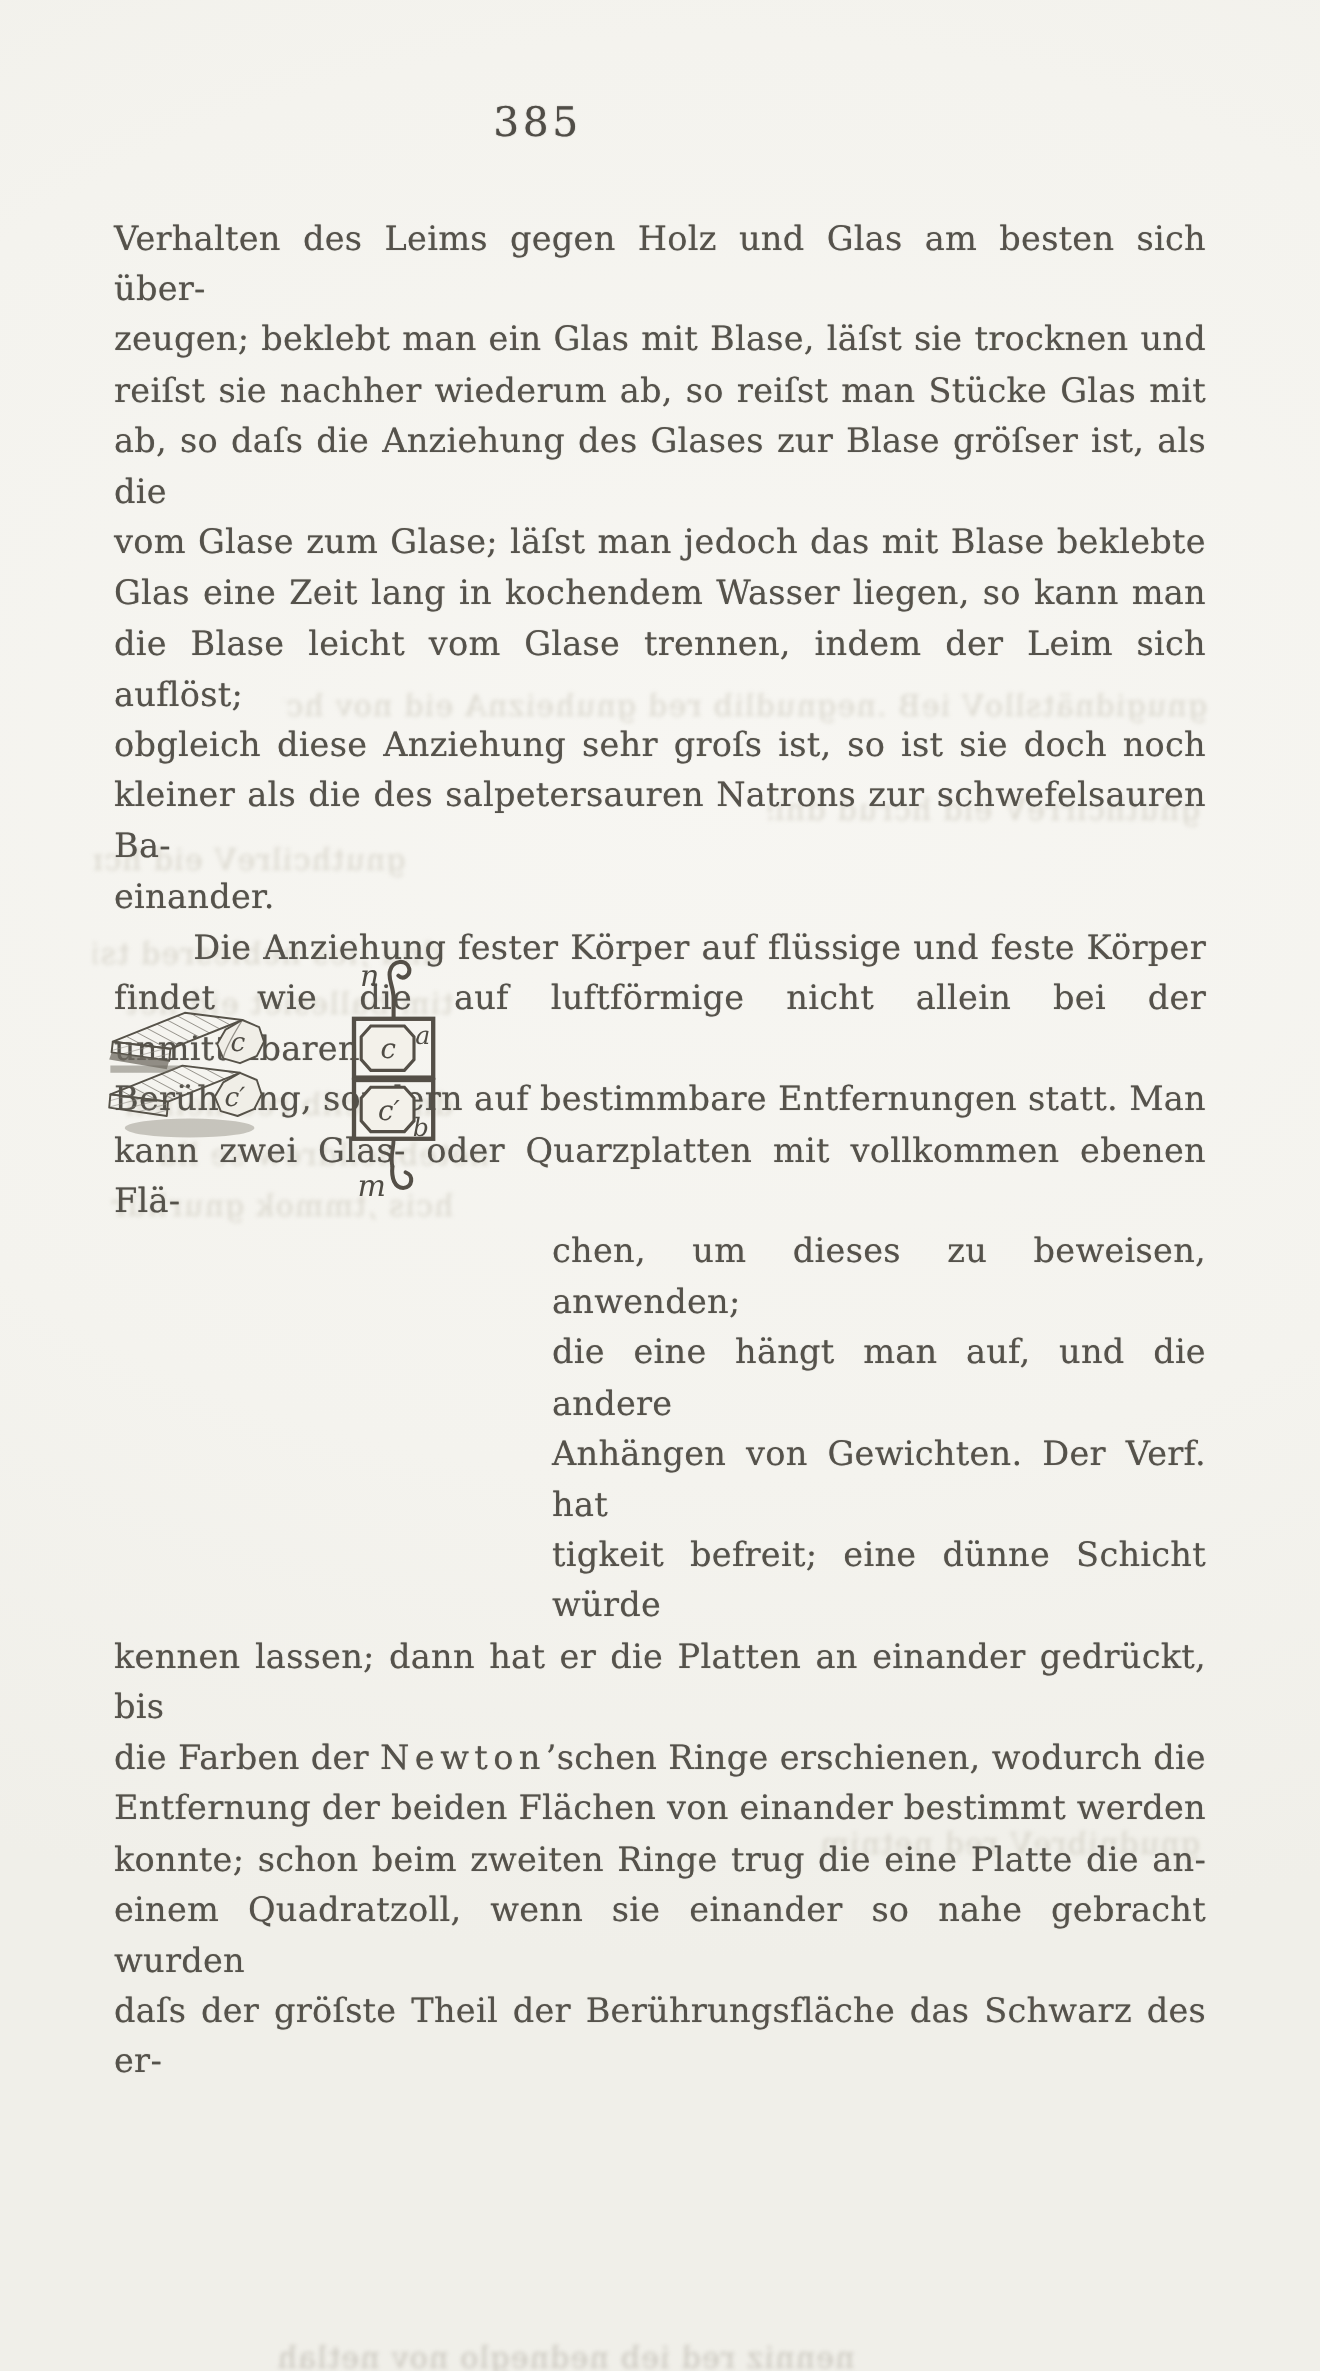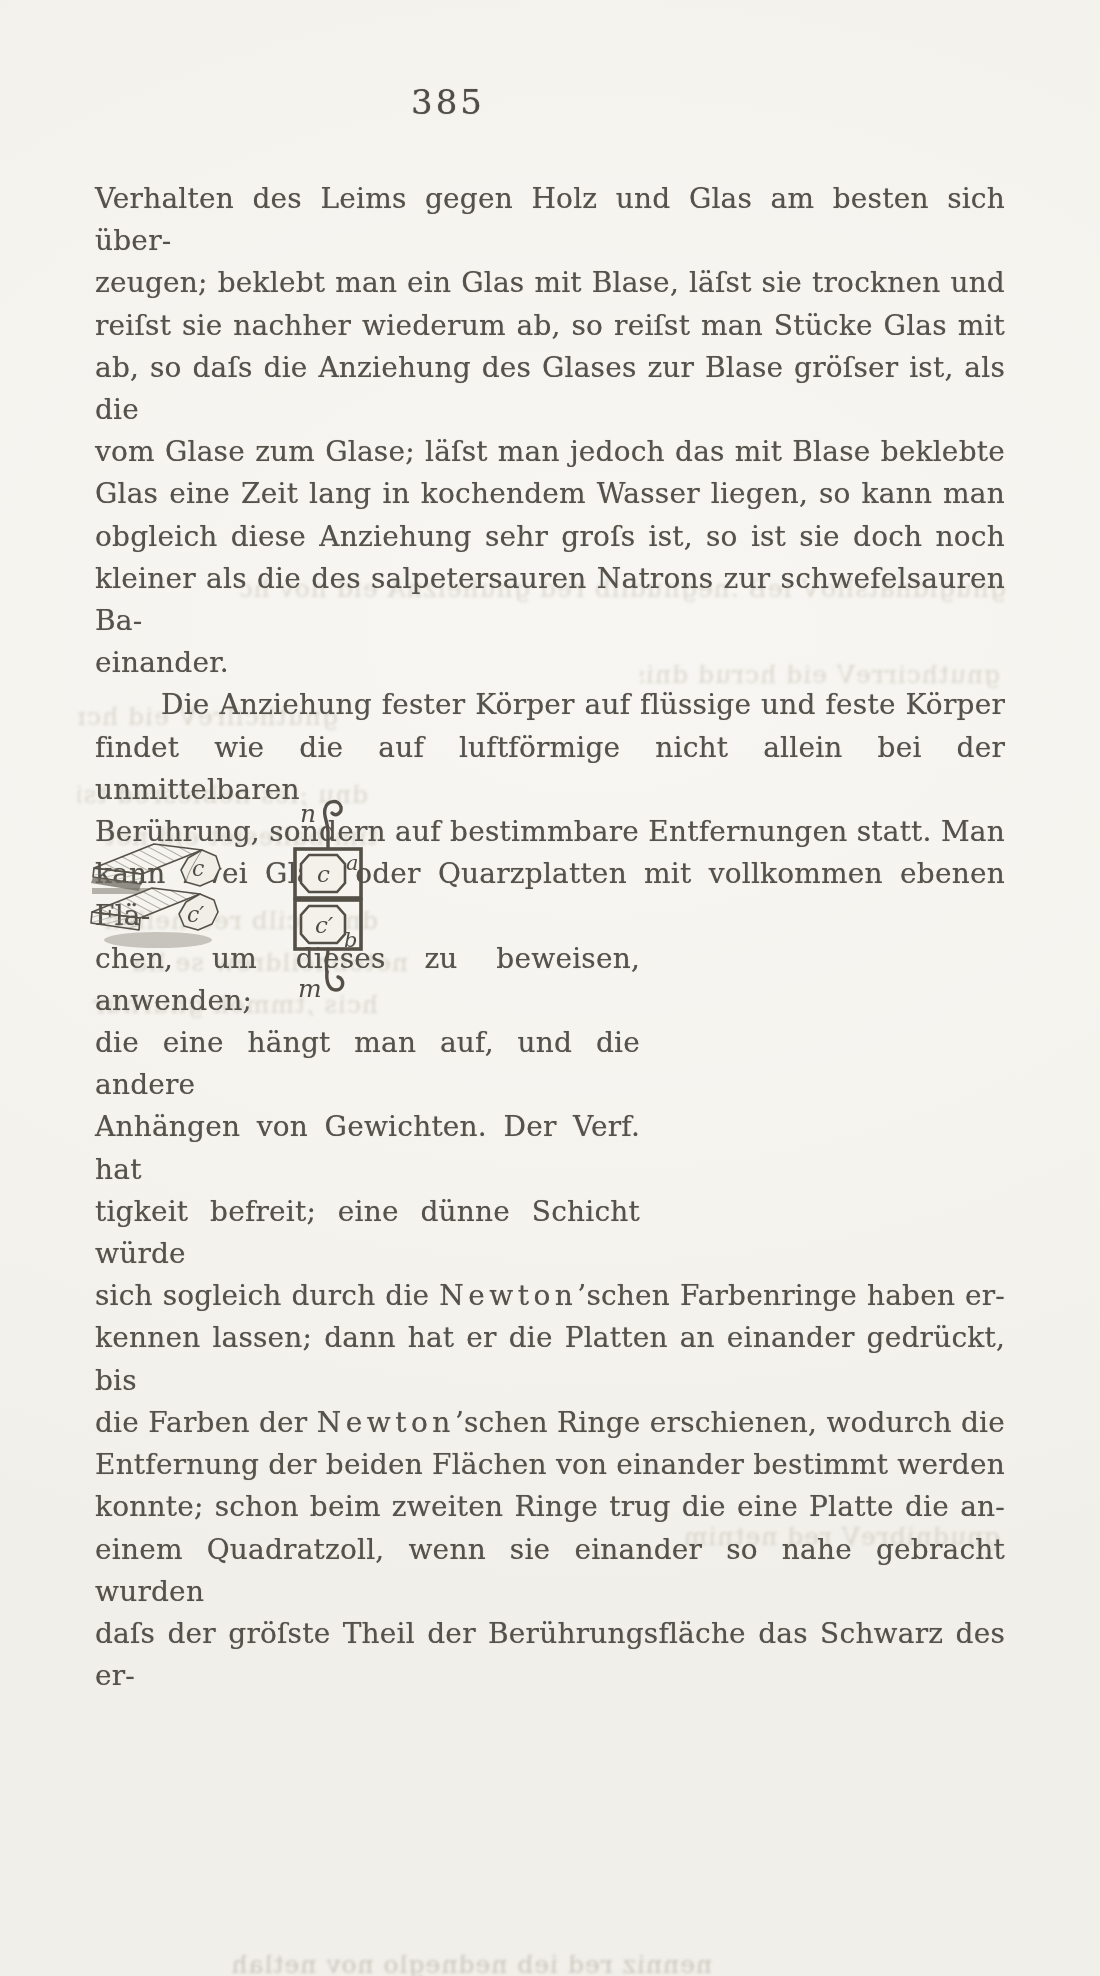--- a/index.html
+++ b/index.html
@@ -39,21 +39,21 @@
     text-shadow:0 0 .7px rgba(85,82,75,.6);
   }
   .line{
     text-align:justify;
     text-align-last:justify;
     min-height:42.2px;
   }
   .line.last{text-align-last:left;}
   .line.indent{text-indent:66px;}
   .sp{letter-spacing:4.5px;}
-  .wrapped-col{width:545px;}
+  .wrapped-col{margin-left:365px;width:545px;}
   
   .fig{position:absolute;}
   #fig-left{left:84px;top:836px;}
   #fig-right{left:278px;top:786px;}
   .fig text{
     font-family:"DejaVu Serif","Liberation Serif",serif;
     font-style:italic;
     fill:#4f4c45;
   }
   
@@ -91,38 +91,38 @@
   <div id="page-number">385</div>
 
   <div id="text-block">
     <div>
         <div class="line">Verhalten des Leims gegen Holz und Glas am besten sich über-</div>
         <div class="line">zeugen; beklebt man ein Glas mit Blase, läſst sie trocknen und</div>
         <div class="line">reiſst sie nachher wiederum ab, so reiſst man Stücke Glas mit</div>
         <div class="line">ab, so daſs die Anziehung des Glases zur Blase gröſser ist, als die</div>
         <div class="line">vom Glase zum Glase; läſst man jedoch das mit Blase beklebte</div>
         <div class="line">Glas eine Zeit lang in kochendem Wasser liegen, so kann man</div>
+        <div class="line">die Blase leicht vom Glase trennen, indem der Leim sich auflöst;</div>
         <div class="line">obgleich diese Anziehung sehr groſs ist, so ist sie doch noch</div>
         <div class="line">kleiner als die des salpetersauren Natrons zur schwefelsauren Ba-</div>
         <div class="line last">einander.</div>
       </div>
     <div>
         <div class="line indent">Die Anziehung fester Körper auf flüssige und feste Körper</div>
         <div class="line">findet wie die auf luftförmige nicht allein bei der unmittelbaren</div>
         <div class="line">Berührung, sondern auf bestimmbare Entfernungen statt.  Man</div>
         <div class="line">kann zwei Glas- oder Quarzplatten mit vollkommen ebenen Flä-</div>
       </div>
     <div class="wrapped-col">
         <div class="line">chen, um dieses zu beweisen, anwenden;</div>
         <div class="line">die eine hängt man auf, und die andere</div>
         <div class="line">Anhängen von Gewichten.  Der Verf. hat</div>
         <div class="line">tigkeit befreit; eine dünne Schicht würde</div>
       </div>
     <div>
-        <div class="line">sich sogleich durch die <span class="sp">Newton</span>’schen Farbenringe haben er-</div>
         <div class="line">kennen lassen; dann hat er die Platten an einander gedrückt, bis</div>
         <div class="line">die Farben der <span class="sp">Newton</span>’schen Ringe erschienen, wodurch die</div>
         <div class="line">Entfernung der beiden Flächen von einander bestimmt werden</div>
         <div class="line">konnte; schon beim zweiten Ringe trug die eine Platte die an-</div>
         <div class="line">einem Quadratzoll, wenn sie einander so nahe gebracht wurden</div>
         <div class="line">daſs der gröſste Theil der Berührungsfläche das Schwarz des er-</div>
       </div>
 
   </div>
 

